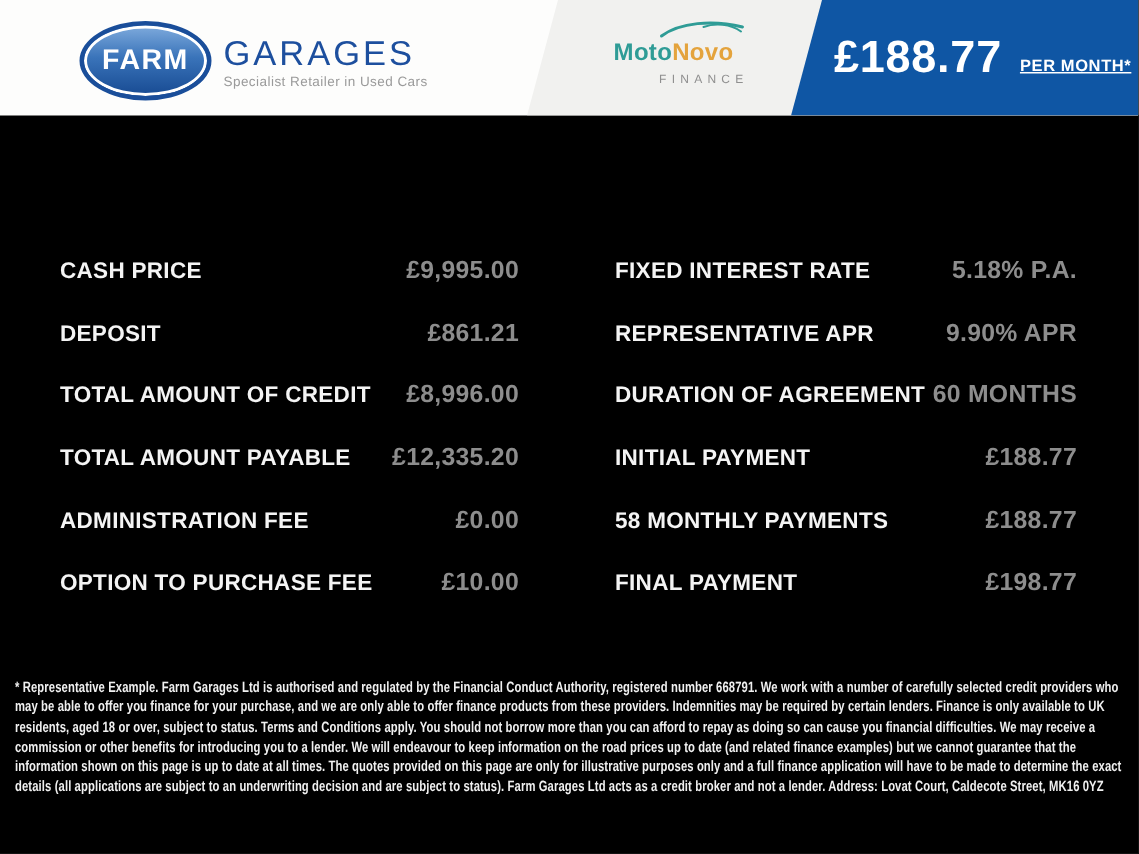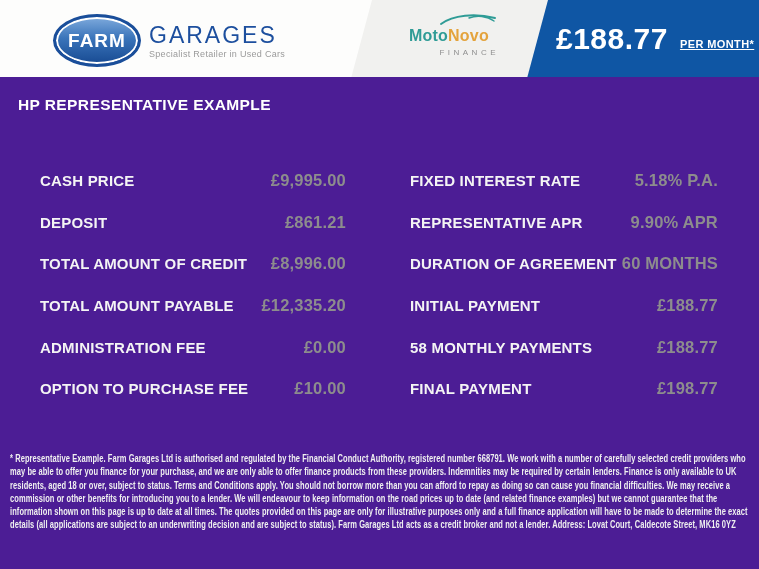--- a/index.html
+++ b/index.html
@@ -1,19 +1,19 @@
 <!DOCTYPE html>
 <html><head>
 <meta charset="utf-8">
 <style>
   * { margin:0; padding:0; box-sizing:border-box; }
   html,body { background:#222; }
   .page {
     position:relative; width:759px; height:569px;
-    background:#4c1d95; overflow:hidden;
+    background:#000000; overflow:hidden;
     font-family:"Liberation Sans", sans-serif;
   }
   
   .header {
     position:absolute; top:0; left:0; width:759px; height:77px;
     background:#fdfdfc; overflow:hidden;
   }
   .header-gray-band {
     position:absolute; top:0; left:372px; width:430px; height:77px;
     background:#f1f1ef;
@@ -98,21 +98,20 @@
       </div>
       <div class="mn-sub">FINANCE</div>
     </div>
 
     <div class="price-banner">
       <span class="price-amount">£188.77</span>
       <span class="price-suffix">PER MONTH*</span>
     </div>
   </div>
 
-  <div class="page-title">HP REPRESENTATIVE EXAMPLE</div>
 
   <div class="fin-col fin-col-left">
     <div class="fin-row">
       <span class="fin-label">CASH PRICE</span>
       <span class="fin-value">£9,995.00</span>
     </div>
     <div class="fin-row">
       <span class="fin-label">DEPOSIT</span>
       <span class="fin-value">£861.21</span>
     </div>

